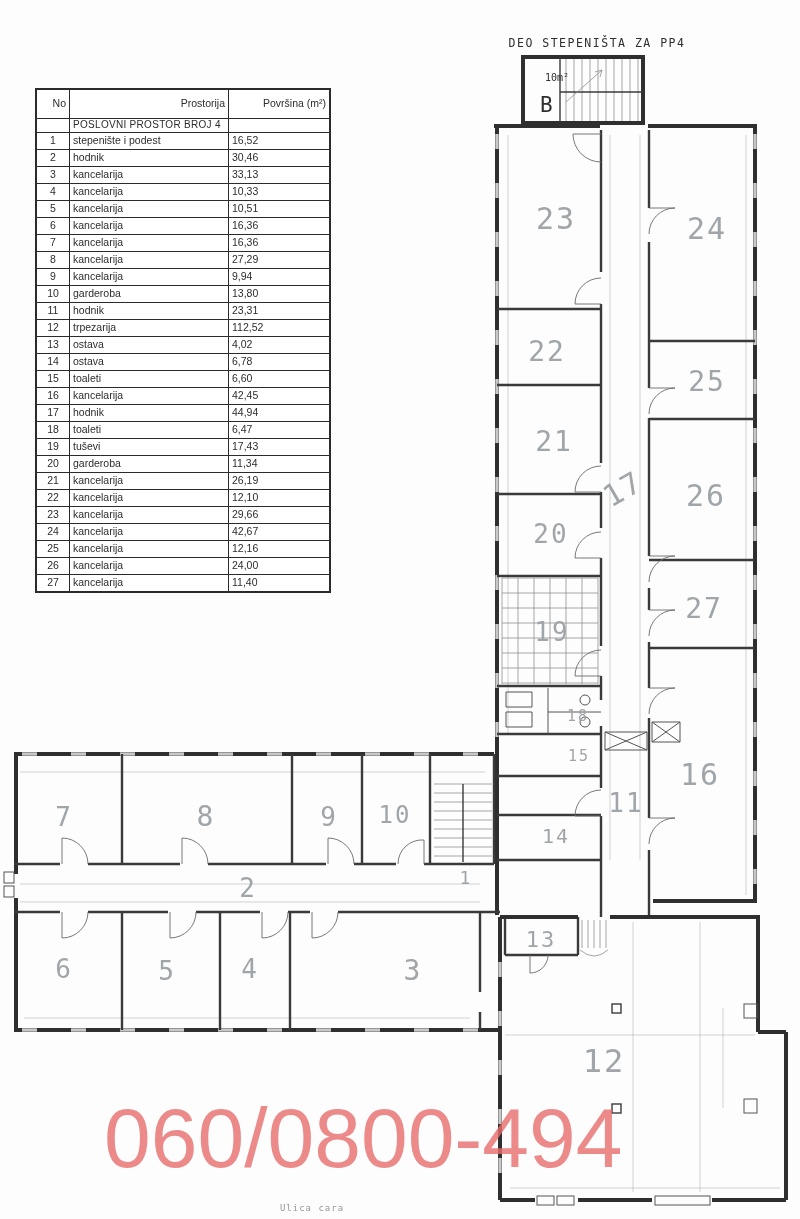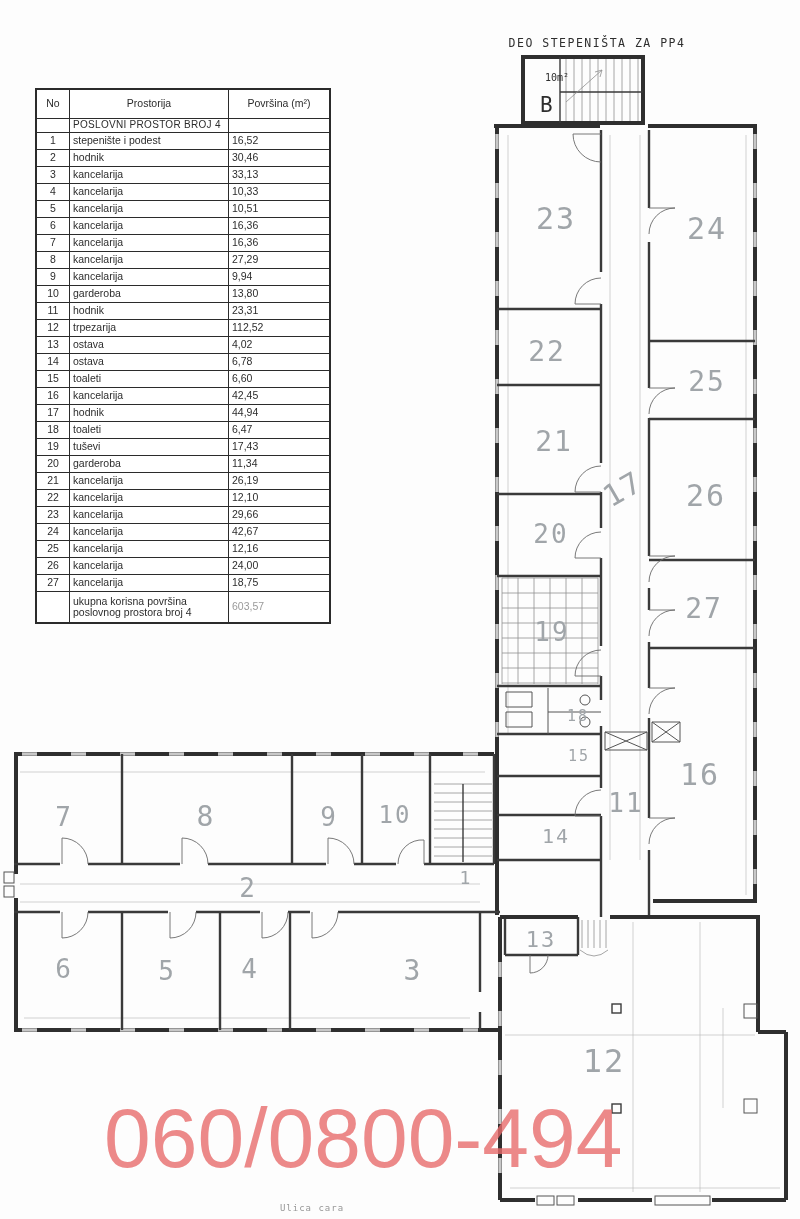--- a/index.html
+++ b/index.html
@@ -3,21 +3,21 @@
 <meta charset="utf-8">
 <style>
   html,body{margin:0;padding:0;background:#ffffff;}
   .page{position:relative;width:800px;height:1219px;background:#fdfdfd;overflow:hidden;
         font-family:"Liberation Sans",sans-serif;}
   
   .table-wrap{position:absolute;left:35px;top:88px;}
   table.areas{border-collapse:collapse;border:2px solid #2b2b2b;background:#fff;}
   table.areas th,table.areas td{border:1px solid #2b2b2b;font-size:10.5px;color:#2c2c2c;
         padding:0 3px;line-height:1.08;font-weight:normal;}
-  table.areas th{height:28px;text-align:center;}
+  table.areas th{height:28px;text-align:right;}
   table.areas td{height:16px;}
   td.c-no{width:26px;text-align:center;}
   td.c-name{width:152px;text-align:left;padding-left:5px;}
   td.c-area{width:94px;font-size:11px;}
   tr.section-row td{height:13px;font-size:10px;letter-spacing:.3px;}
   tr.total-row td{height:30px;}
   tr.total-row .c-area{color:#9a9a9a;}
   
   svg.plan{position:absolute;left:0;top:0;}
   .w4{stroke:#2f2f2f;stroke-width:4;fill:none;}
@@ -330,26 +330,21 @@
             <td class="c-area">12,16</td>
           </tr>
           <tr>
             <td class="c-no">26</td>
             <td class="c-name">kancelarija</td>
             <td class="c-area">24,00</td>
           </tr>
           <tr>
             <td class="c-no">27</td>
             <td class="c-name">kancelarija</td>
-            <td class="c-area">18,75</td>
-          </tr>
-          <tr class="total-row">
-            <td class="c-no"></td>
-            <td class="c-name">ukupna korisna površina poslovnog prostora broj 4</td>
-            <td class="c-area">603,57</td>
+            <td class="c-area">11,40</td>
           </tr>
         </tbody>
     </table>
   </div>
 
   <div class="phone">060/0800-494</div>
 
 </div>
 
 </body></html>

